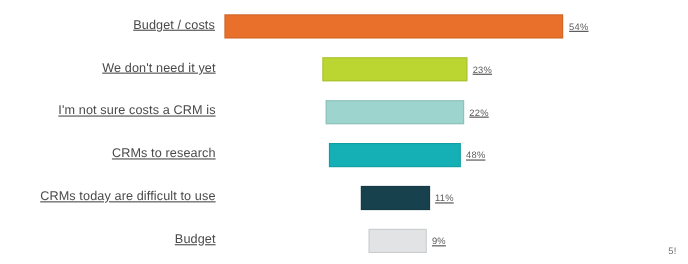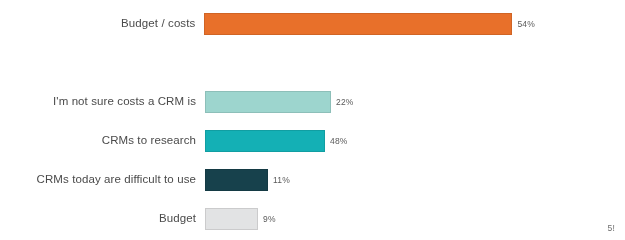--- a/index.html
+++ b/index.html
@@ -22,38 +22,40 @@
     width: 625px;
     height: 237px;
   }
   .row {
     position: absolute;
     left: 0;
     width: 535px;
     height: 39px;
     display: flex;
     align-items: center;
+    text-decoration: underline;
   }
   .cat-label {
     width: 196px;
     text-align: right;
     font-size: 11.5px;
     line-height: 13px;
     color: #4a4a4a;
     white-space: nowrap;
     letter-spacing: 0.1px;
     padding-right: 0;
   }
   .bar-zone {
     position: relative;
     flex: 1;
     height: 22px;
     margin-left: 9px;
     display: flex;
     align-items: center;
+    justify-content: center;
   }
   .bar {
     height: 22px;
     box-sizing: border-box;
   }
   .bar.bordered {
     border: 1px solid rgba(0,0,0,0.10);
   }
   .val-label {
     font-size: 8.5px;
@@ -77,20 +79,27 @@
 <div class="chart">
 
   <div class="row" style="top:4px">
     <div class="cat-label">Budget / costs</div>
     <div class="bar-zone">
       <div class="bar bordered" style="width:308px;background:#e8702a"></div>
       <div class="val-label">54%</div>
     </div>
   </div>
 
+  <div class="row" style="top:43px">
+    <div class="cat-label">We don't need it yet</div>
+    <div class="bar-zone">
+      <div class="bar bordered" style="width:132px;background:#bcd631"></div>
+      <div class="val-label">23%</div>
+    </div>
+  </div>
 
   <div class="row" style="top:82px">
     <div class="cat-label">I'm not sure costs a CRM is</div>
     <div class="bar-zone">
       <div class="bar bordered" style="width:126px;background:#9dd5ce"></div>
       <div class="val-label">22%</div>
     </div>
   </div>
 
   <div class="row" style="top:121px">

